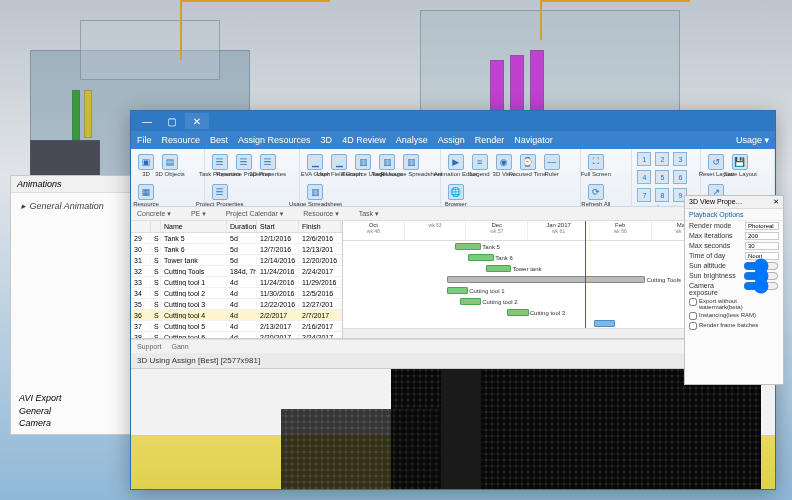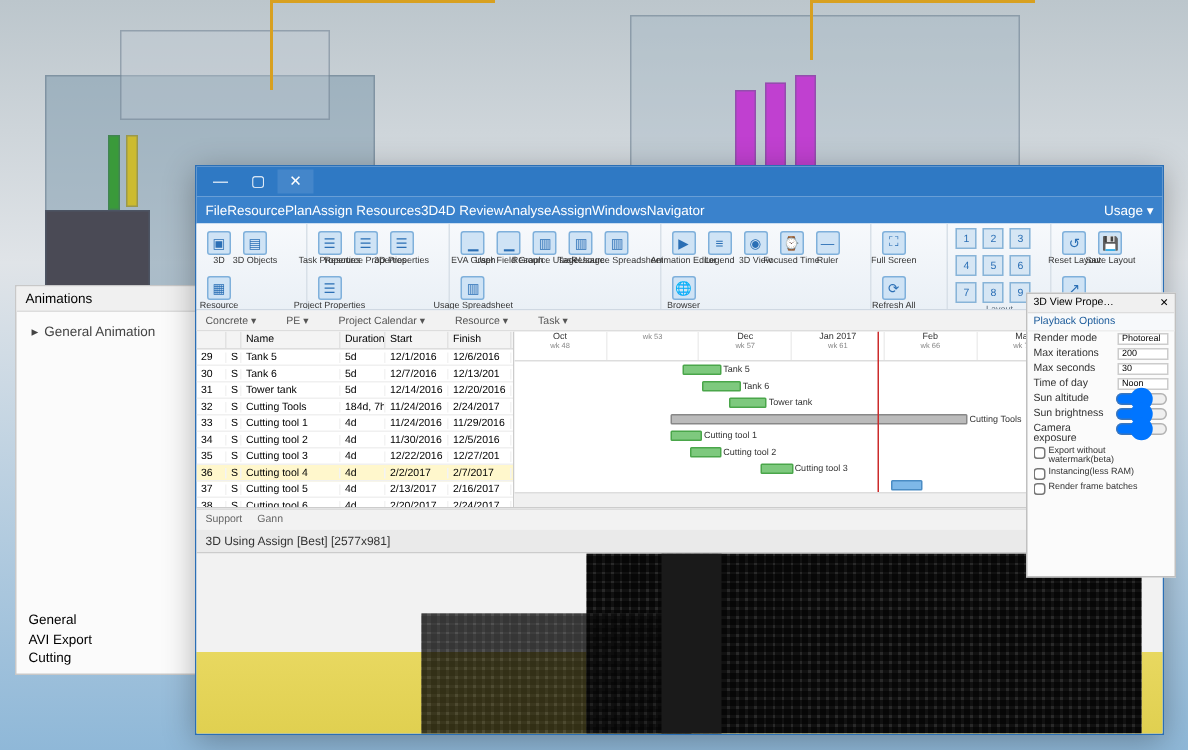--- a/index.html
+++ b/index.html
@@ -19,21 +19,21 @@
 
 
 .mainwin { position:absolute; left:130px; top:110px; width:646px; height:380px; background:#fff; border:1px solid #2b6fb5; box-shadow:0 4px 20px rgba(0,0,0,.3); display:flex; flex-direction:column; }
 
 .titlebar { height:20px; background:#2f79c4; color:#fff; font-size:9px; display:flex; align-items:center; padding:0 4px; }
 .titlebar .title{ flex:1; text-align:center; opacity:.95; }
 .titlebar .winctl{ display:flex; gap:1px;}
 .titlebar .winctl span{ width:24px; height:16px; display:flex; align-items:center; justify-content:center; cursor:default; font-size:10px;}
 .titlebar .winctl span:last-child{ background:rgba(255,255,255,.1);}
 
-.menubar { height:18px; background:#3a82cc; color:#fff; font-size:9px; display:flex; align-items:center; padding:0 6px; }
+.menubar { height:18px; background:#3a82cc; color:#fff; font-size:9px; display:flex; align-items:center; padding:0 6px; gap:10px;}
 .menubar span{ cursor:default; }
 
 .ribbon { height:58px; background:linear-gradient(#f7f9fc,#eaf0f6); border-bottom:1px solid #cfd8e2; display:flex; font-size:7px; overflow:hidden;}
 .rgroup{ border-right:1px solid #d8e0e8; padding:2px 4px; display:flex; flex-direction:column; justify-content:space-between;}
 .rgroup .icons{ display:flex; gap:2px; flex-wrap:wrap;}
 .ricon{ width:22px; height:28px; display:flex; flex-direction:column; align-items:center; justify-content:center; gap:1px; cursor:default;}
 .ricon .gl{ width:16px; height:16px; background:#cfe3f5; border:1px solid #7fb0db; border-radius:2px; display:flex;align-items:center;justify-content:center;font-size:9px;color:#2b6fb5;}
 .ricon .lbl{ font-size:6px; line-height:1; text-align:center; color:#333; white-space:nowrap; overflow:hidden;}
 .rgroup .grplbl{ font-size:6px; text-align:center; color:#5a6b7b; padding-top:1px;}
 .layoutbtn{ width:14px; height:14px; background:#d6e6f4; border:1px solid #88b4d8;margin:1px;display:inline-flex;align-items:center;justify-content:center;font-size:7px;color:#2b6fb5;}
@@ -91,56 +91,56 @@
   <div class="bldg" style="left:490px;top:60px;width:14px;height:60px;background:#c040d0;"></div>
   <div class="bldg" style="left:510px;top:55px;width:14px;height:65px;background:#c040d0;"></div>
   <div class="bldg" style="left:530px;top:50px;width:14px;height:70px;background:#c040d0;"></div>
   <div class="bldg" style="left:72px;top:90px;width:8px;height:50px;background:#3a9a3a;"></div>
   <div class="bldg" style="left:84px;top:90px;width:8px;height:48px;background:#ccbb30;"></div>
   <div class="bldg" style="left:30px;top:140px;width:70px;height:80px;background:#4a4a55;"></div>
   <div class="crane" style="left:180px;top:0;height:60px;"></div>
   <div class="crane" style="left:540px;top:0;height:40px;"></div>
 </div>
 
-<div class="leftpanel" style="top:190px;">
+<div class="leftpanel" style="top:175px;font-style:italic;">
   <div class="hdr">
     <span>Animations</span>
     <span>✕</span>
   </div>
   <div class="body">
     <div class="item">
       <span>▸</span>
       <span>General Animation</span>
     </div>
   </div>
   <div class="general" id="anim-cats">
+      <div>AVI Export</div>
       <div>General</div>
-      <div>AVI Export</div>
-      <div>Cutting</div>
+      <div>Camera</div>
     </div>
 </div>
 
 <div class="mainwin">
   <div class="titlebar">
     <div class="winctl">
       <span>—</span>
       <span>▢</span>
       <span>✕</span>
     </div>
   </div>
   <div class="menubar" id="menubar">
       <span>File</span>
       <span>Resource</span>
-      <span>Plan</span>
+      <span>Best</span>
       <span>Assign Resources</span>
       <span>3D</span>
       <span>4D Review</span>
       <span>Analyse</span>
       <span>Assign</span>
-      <span>Windows</span>
+      <span>Render</span>
       <span>Navigator</span>
       <span style="margin-left: auto;">Usage ▾</span>
     </div>
   <div class="ribbon" id="ribbon">
       <div class="rgroup">
         <div class="icons">
           <div class="ricon">
             <div class="gl">▣</div>
             <div class="lbl">3D</div>
           </div>

